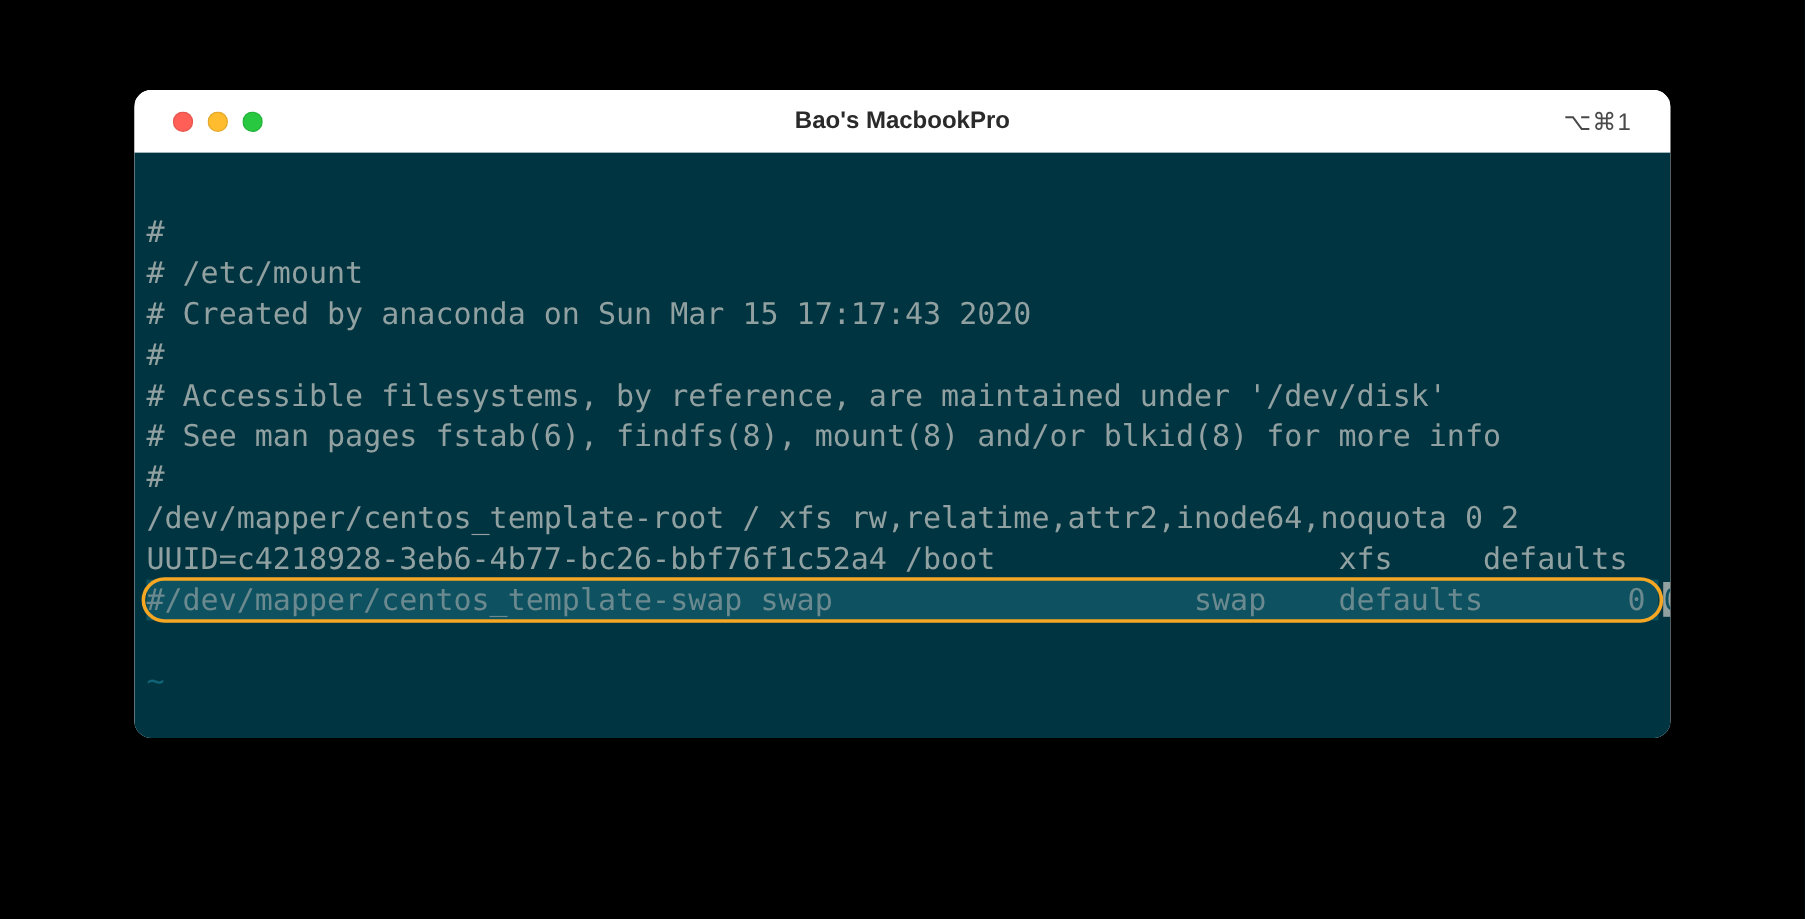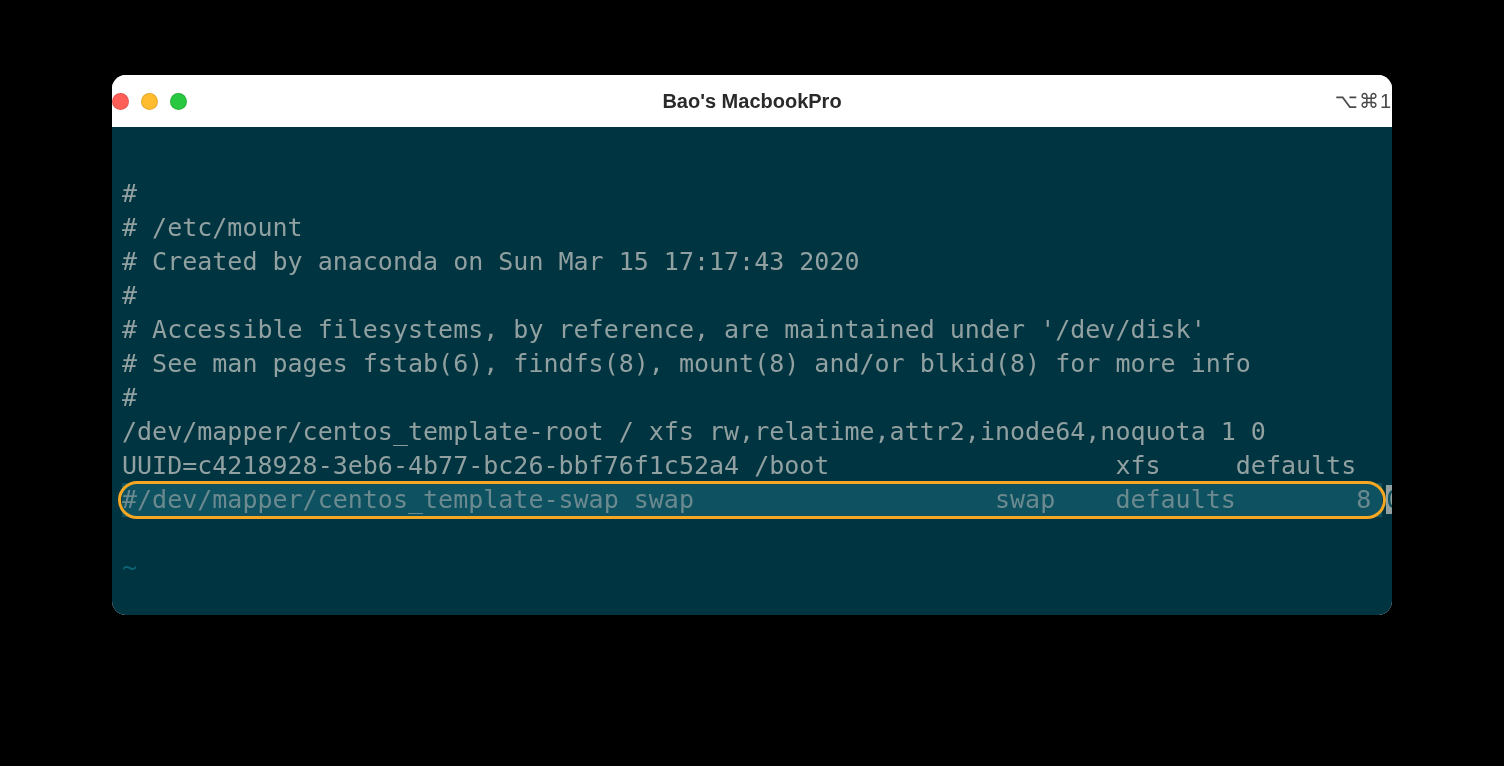--- a/index.html
+++ b/index.html
@@ -17,21 +17,21 @@
       background: #fff;
       border-radius: 14px;
       overflow: hidden;
       box-shadow: 0 20px 60px rgba(0,0,0,0.5);
     }
     .titlebar {
       height: 52px;
       background: #fff;
       display: flex;
       align-items: center;
-      padding: 0 0;
+      padding: 0 32px;
       position: relative;
     }
     .traffic-lights {
       display: flex;
       gap: 12px;
       align-items: center;
     }
     .traffic-light {
       width: 17px;
       height: 17px;
@@ -104,17 +104,17 @@
     <div class="title">Bao's MacbookPro</div>
     <div class="right-info">⌥⌘1</div>
   </div>
   <div class="terminal"><span>#</span>
 <span># /etc/mount</span>
 <span># Created by anaconda on Sun Mar 15 17:17:43 2020</span>
 <span>#</span>
 <span># Accessible filesystems, by reference, are maintained under '/dev/disk'</span>
 <span># See man pages fstab(6), findfs(8), mount(8) and/or blkid(8) for more info</span>
 <span>#</span>
-<span>/dev/mapper/centos_template-root / xfs rw,relatime,attr2,inode64,noquota 1 0</span>
+<span>/dev/mapper/centos_template-root / xfs rw,relatime,attr2,inode64,noquota 0 2</span>
 <span>UUID=c4218928-3eb6-4b77-bc26-bbf76f1c52a4 /boot                   xfs     defaults        0 0</span>
-<span class="highlighted-line-wrap"><span class="highlight-bg"><span>#/dev/mapper/centos_template-swap swap                    swap    defaults        8 </span><span class="cursor-cell">0</span><span></span></span><span class="annotation-box"></span></span>
+<span class="highlighted-line-wrap"><span class="highlight-bg"><span>#/dev/mapper/centos_template-swap swap                    swap    defaults        0 </span><span class="cursor-cell">0</span><span></span></span><span class="annotation-box"></span></span>
 <span class="tilde">~</span></div>
 </div>
 
 </body></html>

